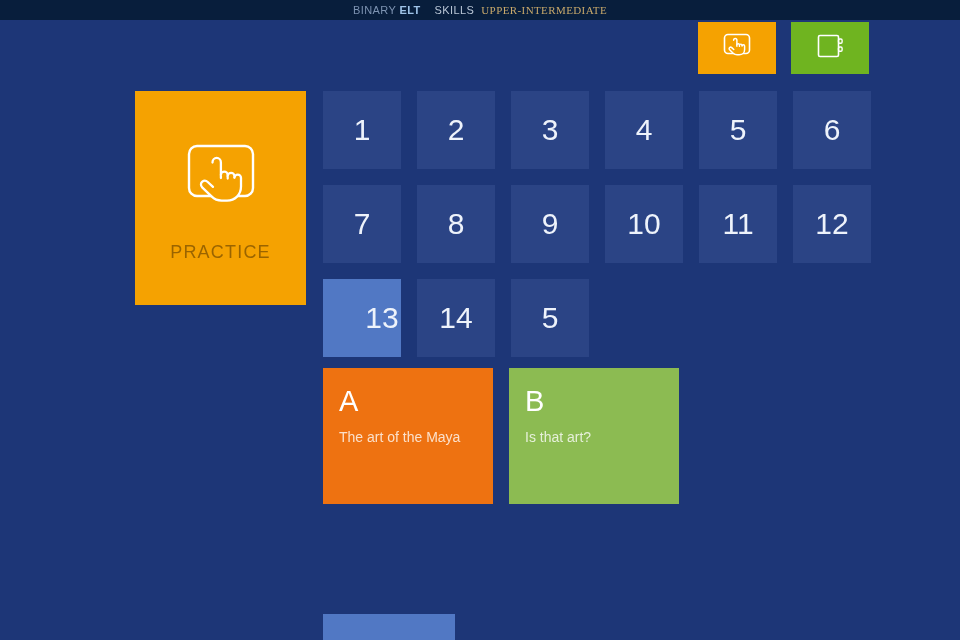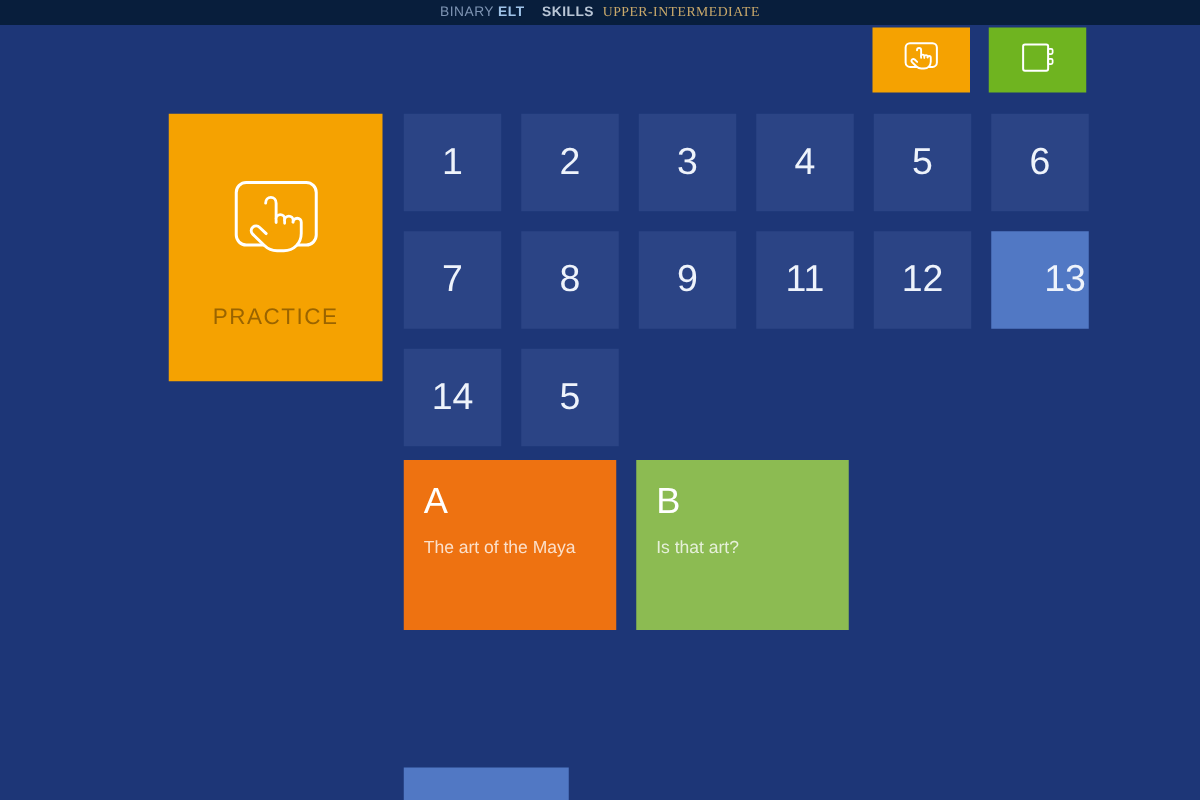--- a/index.html
+++ b/index.html
@@ -29,21 +29,21 @@
     justify-content: center;
     letter-spacing: 0.4px;
   }
   .brand {
     font-size: 11px;
     line-height: 11px;
     white-space: nowrap;
   }
   .brand-binary { color: #7d93b2; font-weight: normal; }
   .brand-elt    { color: #9fc3e8; font-weight: bold; }
-  .brand-skills { color: #b9c6d6; font-weight: bold; padding-left: 14px; }
+  .brand-skills { color: #b9c6d6; font-weight: normal; padding-left: 14px; }
   .brand-level  { color: #c9a96b; font-weight: normal; margin-left: 7px; font-family: Liberation Serif, serif; }
 
   
   .top-actions {
     position: absolute;
     top: 22px;
     left: 698px;
     display: flex;
     gap: 15px;
   }
@@ -217,20 +217,21 @@
   <div class="num-grid">
     <div class="num-tile">1</div>
     <div class="num-tile">2</div>
     <div class="num-tile">3</div>
     <div class="num-tile">4</div>
     <div class="num-tile">5</div>
     <div class="num-tile">6</div>
     <div class="num-tile">7</div>
     <div class="num-tile">8</div>
     <div class="num-tile">9</div>
+    <div class="num-tile">10</div>
     <div class="num-tile">11</div>
     <div class="num-tile">12</div>
     <div class="num-tile active">13</div>
     <div class="num-tile">14</div>
     <div class="num-tile">5</div>
   </div>
 
   <div class="section-row">
     <div class="section-tile orange">
       <span class="section-letter">A</span>

